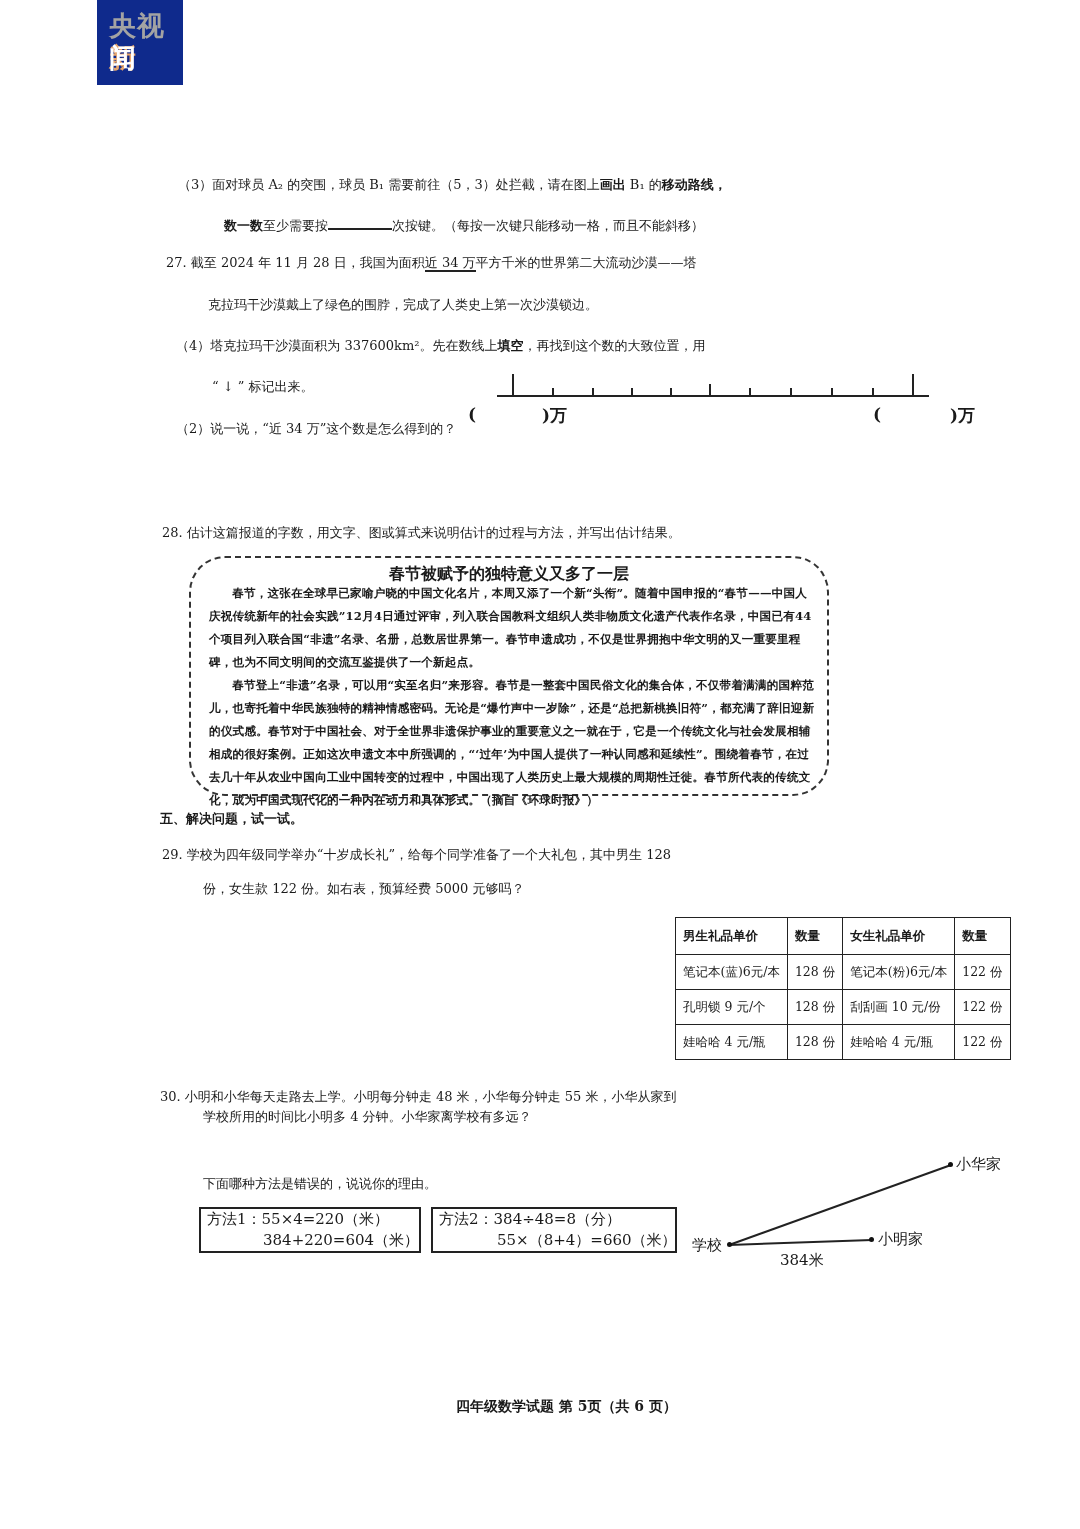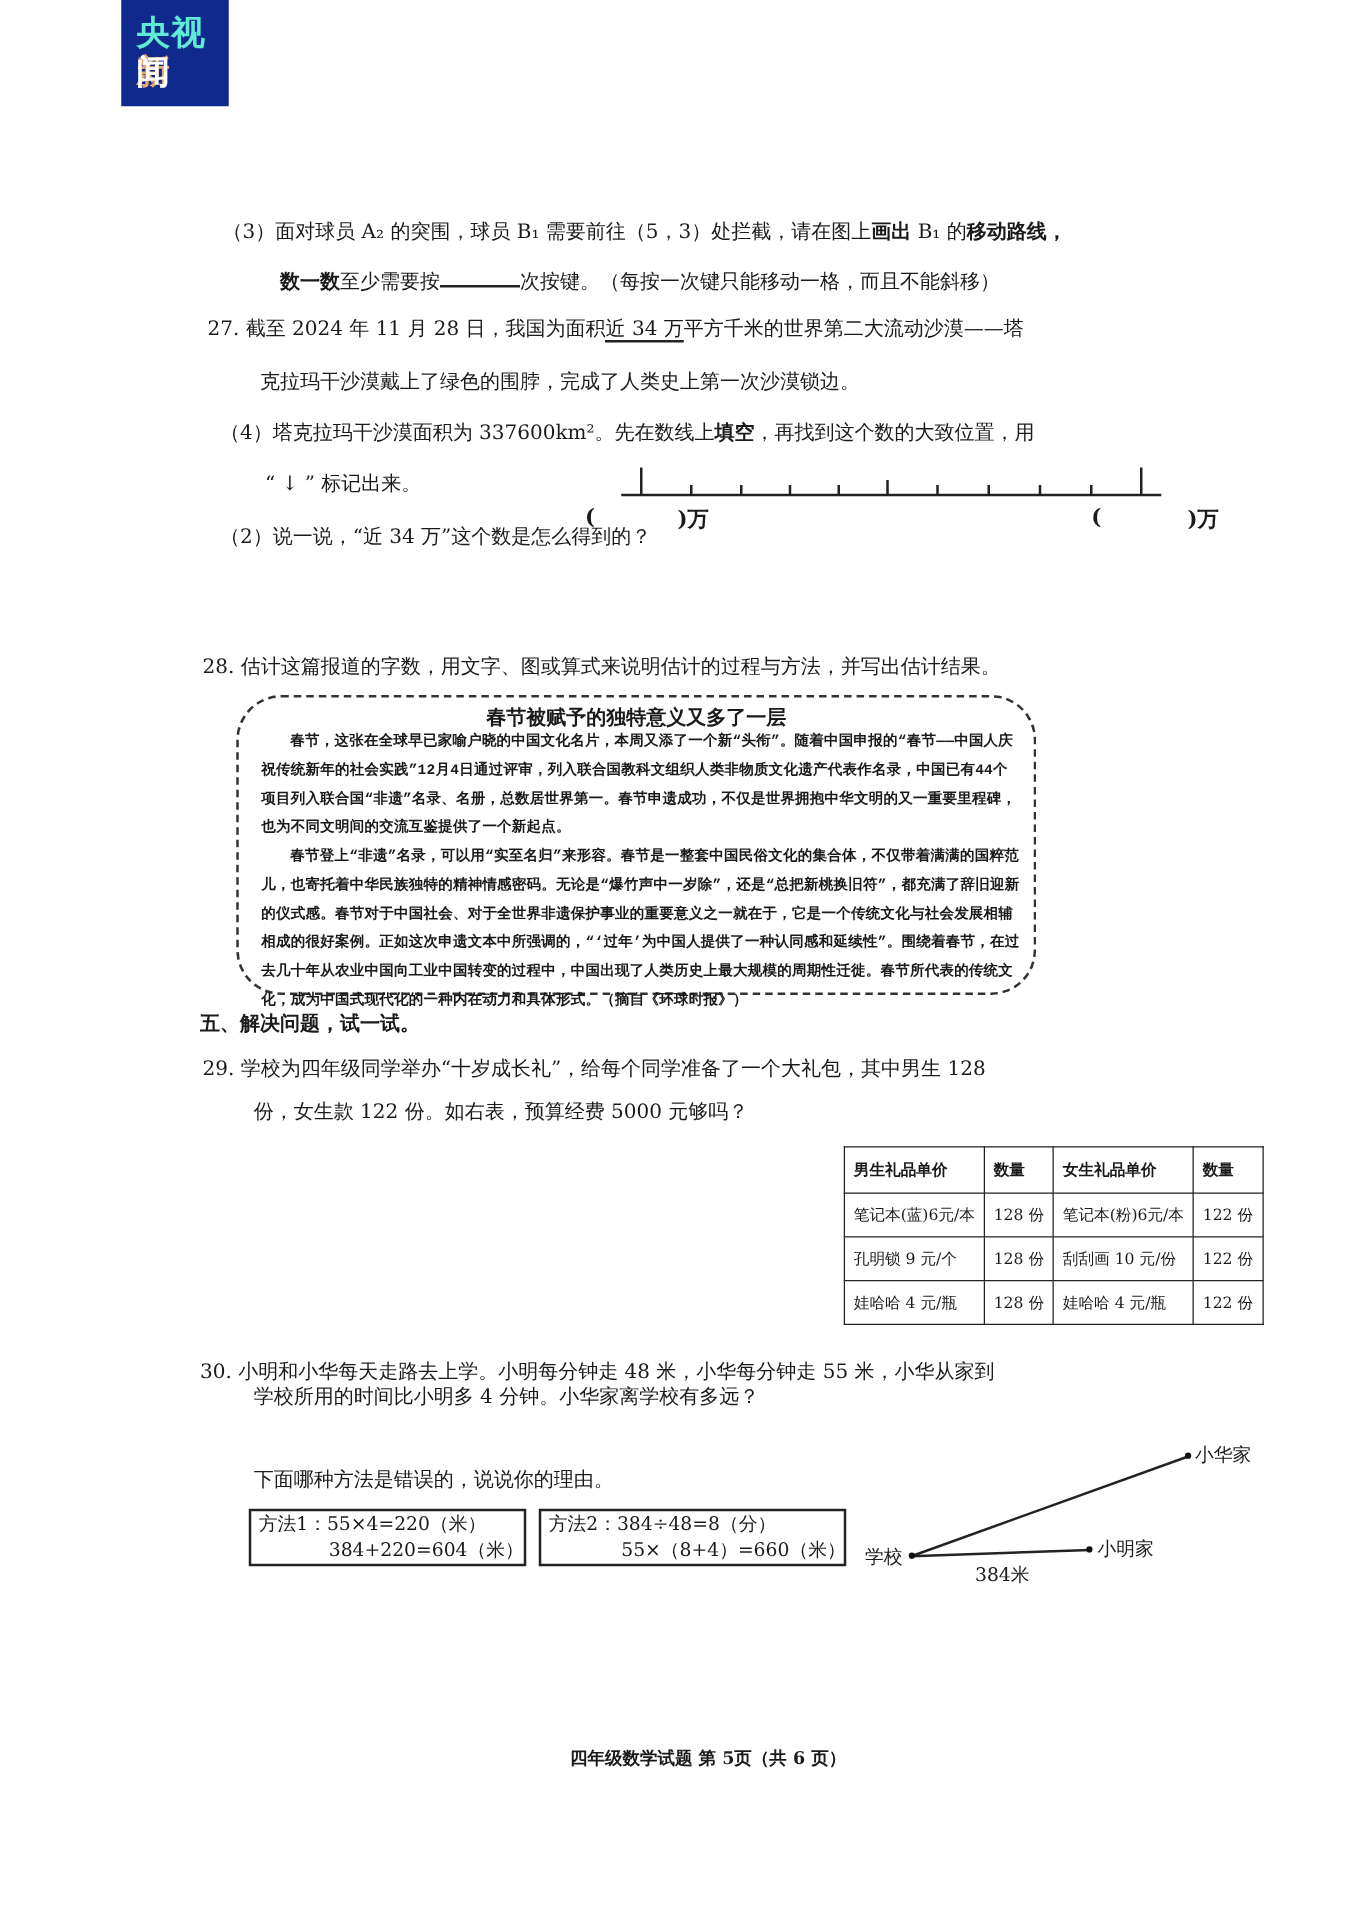--- a/index.html
+++ b/index.html
@@ -1,35 +1,35 @@
 <!DOCTYPE html>
 <html><head>
 <meta charset="utf-8">
 <style>
   html, body { margin: 0; padding: 0; background: #ffffff; }
   body { width: 1080px; height: 1529px; position: relative; overflow: hidden;
          font-family: "DejaVu Serif", "Liberation Serif", serif; color: #1a1a1a; }
   .abs { position: absolute; white-space: nowrap; }
   .logo { left: 97px; top: 0; width: 86px; height: 85px; background: #0f2a8c; }
   .logo span { position: absolute; font-family: "DejaVu Sans", sans-serif; font-weight: bold; font-size: 27px; line-height: 30px; letter-spacing: 1px; }
-  .logo .l1 { left: 12px; top: 11px; color: #5eead4; font-family: Liberation Serif, serif; }
+  .logo .l1 { left: 12px; top: 11px; color: #a3a3a3; }
   .logo .l2 { left: 12px; top: 43px; }
   .logo .l2 .a { color: #e8a56a; }
   .logo .l2 .b { color: #ffffff; }
-  .q { font-size: 16px; line-height: 26px; }
+  .q { font-size: 13px; line-height: 26px; }
   .bold { font-weight: bold; }
   .blank { display: inline-block; width: 64px; border-bottom: 2px solid #222; height: 18px; vertical-align: baseline; }
   .ul { border-bottom: 2px solid #222; }
   .nl-line { position: absolute; height: 2px; background: #222; }
   .tick { position: absolute; width: 2px; background: #222; }
   .paren { font-size: 17px; font-weight: bold; }
   .article { left: 189px; top: 556px; width: 640px; height: 240px; border: 2px dashed #333; border-radius: 36px; box-sizing: border-box; }
   .article .title { position: absolute; top: 6px; width: 100%; text-align: center; font-family: "DejaVu Sans", sans-serif; font-weight: bold; font-size: 16px; }
   .article .body { position: absolute; left: 18px; top: 24px; width: 608px; font-size: 11.6px; line-height: 23px; white-space: normal; font-weight: bold; letter-spacing: 0.2px; }
-  .article .body p { margin: 0; text-indent: 2em; font-family: Liberation Mono, monospace; }
+  .article .body p { margin: 0; text-indent: 2em; }
   table.gift { border-collapse: collapse; font-size: 12.5px; font-family: "DejaVu Serif", serif; }
   table.gift td { border: 1.5px solid #222; height: 34px; padding: 0 7px; white-space: nowrap; }
   table.gift td.hdr { font-weight: bold; height: 36px; }
   .method { border: 2px solid #222; box-sizing: border-box; font-size: 15px; line-height: 21px; padding: 0 6px; }
   .dot { position: absolute; width: 5px; height: 5px; background: #111; border-radius: 50%; }
   .lbl { font-size: 15px; }
   .footer { font-size: 14px; font-weight: bold; }
 </style>
 </head>
 <body>

